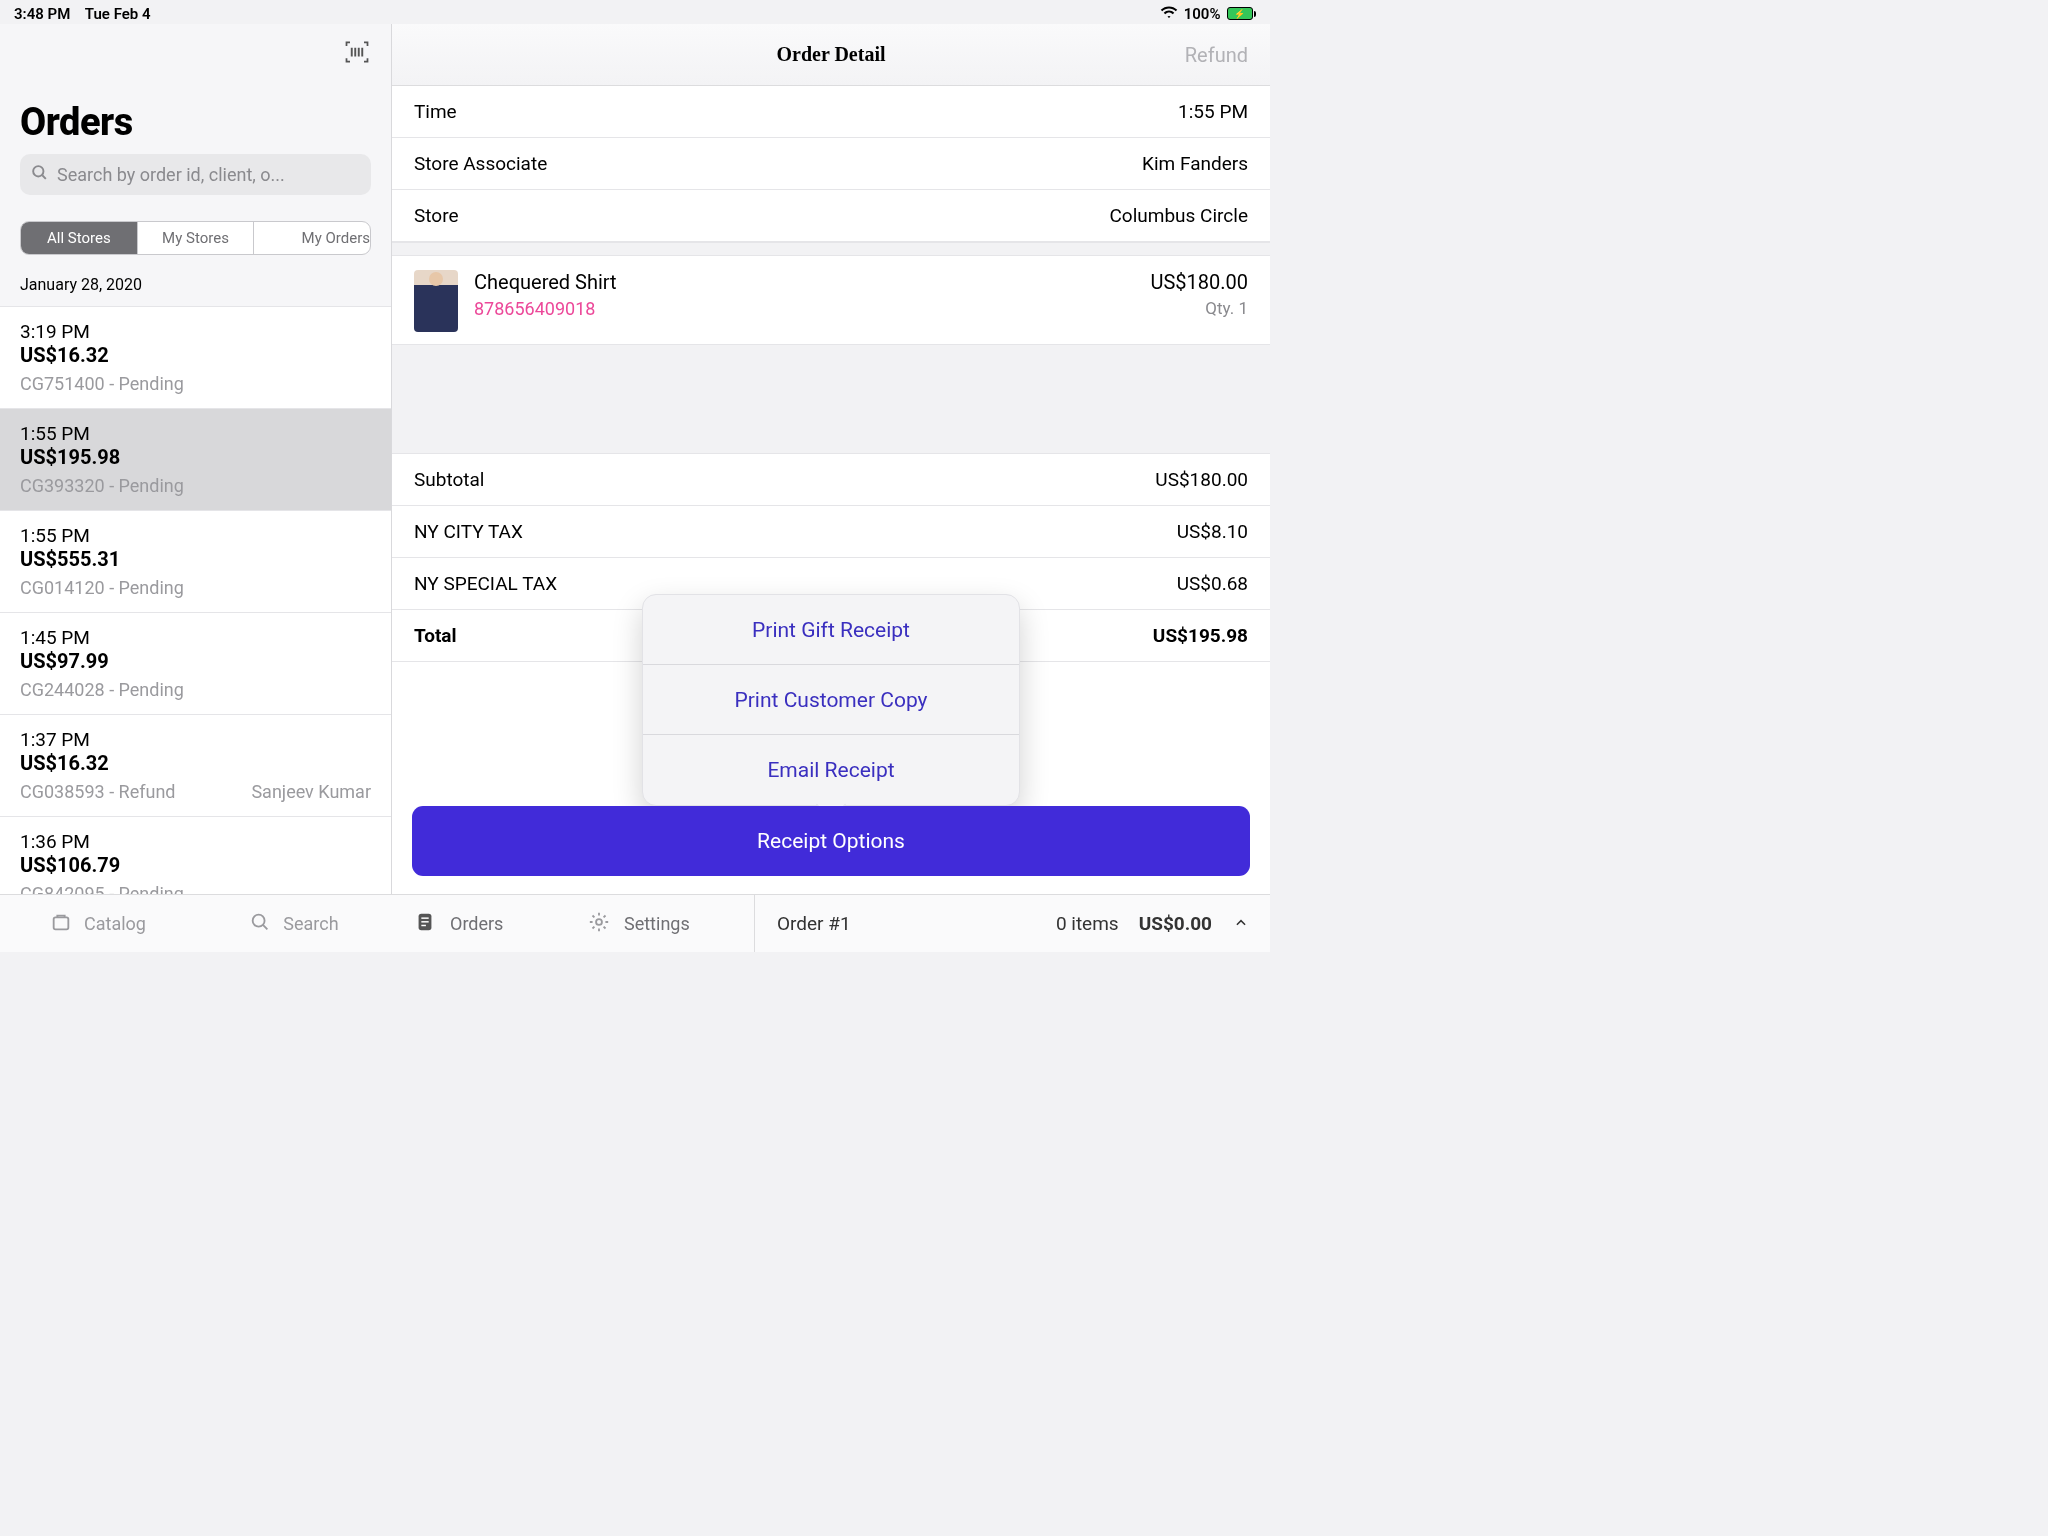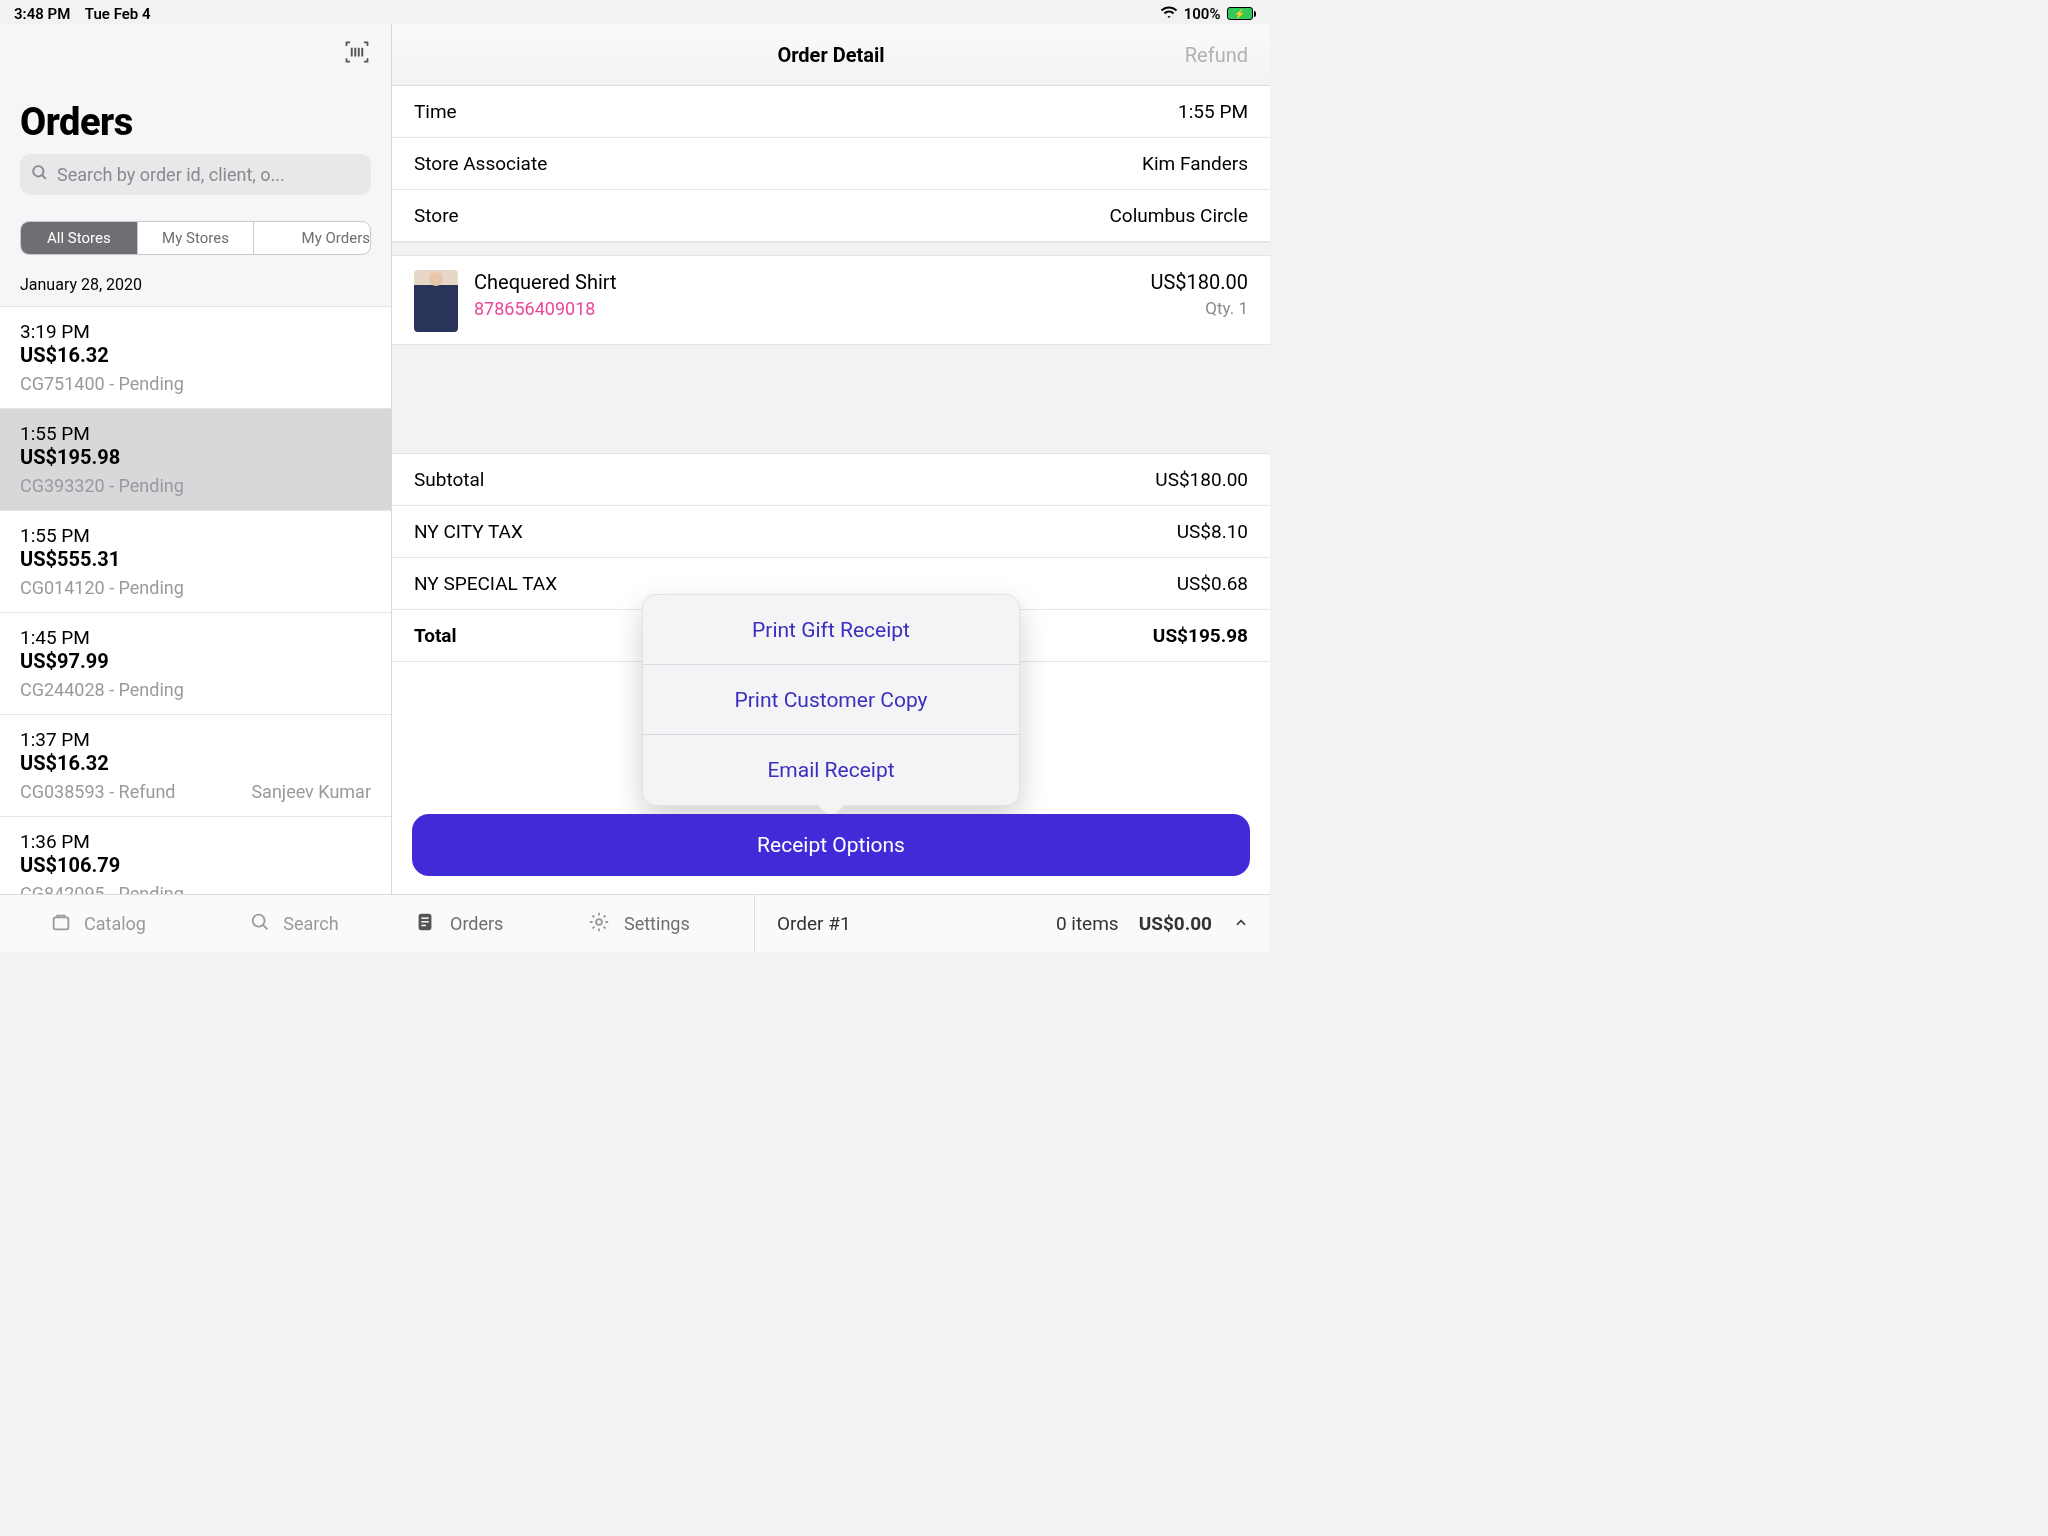--- a/index.html
+++ b/index.html
@@ -40,21 +40,21 @@
   .order-item.selected { background: #d8d8da; }
   .oi-row1 { display: flex; justify-content: space-between; align-items: baseline; flex-direction: column; }
   .oi-time { font-size: 19px; }
   .oi-amount { font-size: 20px; font-weight: 700; }
   .oi-row2 { display: flex; justify-content: space-between; align-items: baseline; margin-top: 6px; }
   .oi-meta { font-size: 18px; color: #9a9a9e; }
   .oi-client { font-size: 18px; color: #9a9a9e; }
 
   
   .detail-header { height: 62px; display: flex; align-items: center; justify-content: center; border-bottom: 1px solid #dcdcde; background: linear-gradient(#fafafb,#f3f3f5); position: relative; }
-  .detail-header .title { font-size: 20px; font-weight: 700; }
+  .detail-header .title { font-size: 20px; font-weight: 700; font-family: Liberation Serif, serif; }
   .detail-header .refund { position: absolute; right: 22px; color: #b2b2b6; font-size: 20px; }
 
   .detail-body { flex: 1; overflow: hidden; position: relative; }
   .kv-list { }
   .kv-row { display: flex; justify-content: space-between; padding: 14px 22px; border-bottom: 1px solid #e5e5e8; font-size: 19px; }
   .kv-row .k { }
   .kv-row .v { }
   .gap { height: 20px; background: #f2f2f4; border-top: 1px solid #e5e5e8; border-bottom: 1px solid #e5e5e8; }
   .gap.big { height: 110px; }
 
@@ -63,21 +63,21 @@
   .thumb:before { content: ""; position: absolute; top: 2px; left: 50%; transform: translateX(-50%); width: 14px; height: 14px; border-radius: 50%; background: #e7c7a8; }
   .li-info { flex: 1; }
   .li-name { font-size: 20px; }
   .li-sku { font-size: 18px; color: #ec4899; margin-top: 4px; }
   .li-right { text-align: right; }
   .li-price { font-size: 20px; }
   .li-qty { font-size: 17px; color: #8a8a8e; margin-top: 4px; }
 
   .totals .kv-row.total .k, .totals .kv-row.total .v { font-weight: 700; }
 
-  .receipt-btn { position: absolute; left: 20px; right: 20px; bottom: 76px; background: #412bd9; color: #fff; border: none; border-radius: 17px; height: 62px; font-size: 21px; cursor: pointer; }
+  .receipt-btn { position: absolute; left: 20px; right: 20px; bottom: 76px; background: #412bd9; color: #fff; border: none; border-radius: 11px; height: 70px; font-size: 21px; cursor: pointer; }
 
   
   .popover { position: absolute; width: 378px; left: 50%; transform: translateX(-50%); bottom: 146px; background: #f4f4f6; border-radius: 14px; box-shadow: 0 12px 30px rgba(0,0,0,0.18); overflow: visible; border: 1px solid #e2e2e6; }
   .popover:after { content: ""; position: absolute; bottom: -10px; left: 50%; transform: translateX(-50%) rotate(45deg); width: 20px; height: 20px; background: #f4f4f6; border-right: 1px solid #e2e2e6; border-bottom: 1px solid #e2e2e6; }
   .popover button { display: block; width: 100%; background: transparent; border: none; border-bottom: 1px solid #d9d9dd; height: 70px; font-size: 21px; color: #3a2fbf; cursor: pointer; }
   .popover button:last-child { border-bottom: none; }
 
   
   .bottom-left { position: absolute; left: 0; bottom: 0; width: 392px; height: 58px; background: #fafafb; border-top: 1px solid #dcdcde; display: flex; }
   .bottom-left .tab { flex: 1; display: flex; align-items: center; justify-content: center; gap: 12px; font-size: 18px; color: #9a9a9e; cursor: pointer; }

